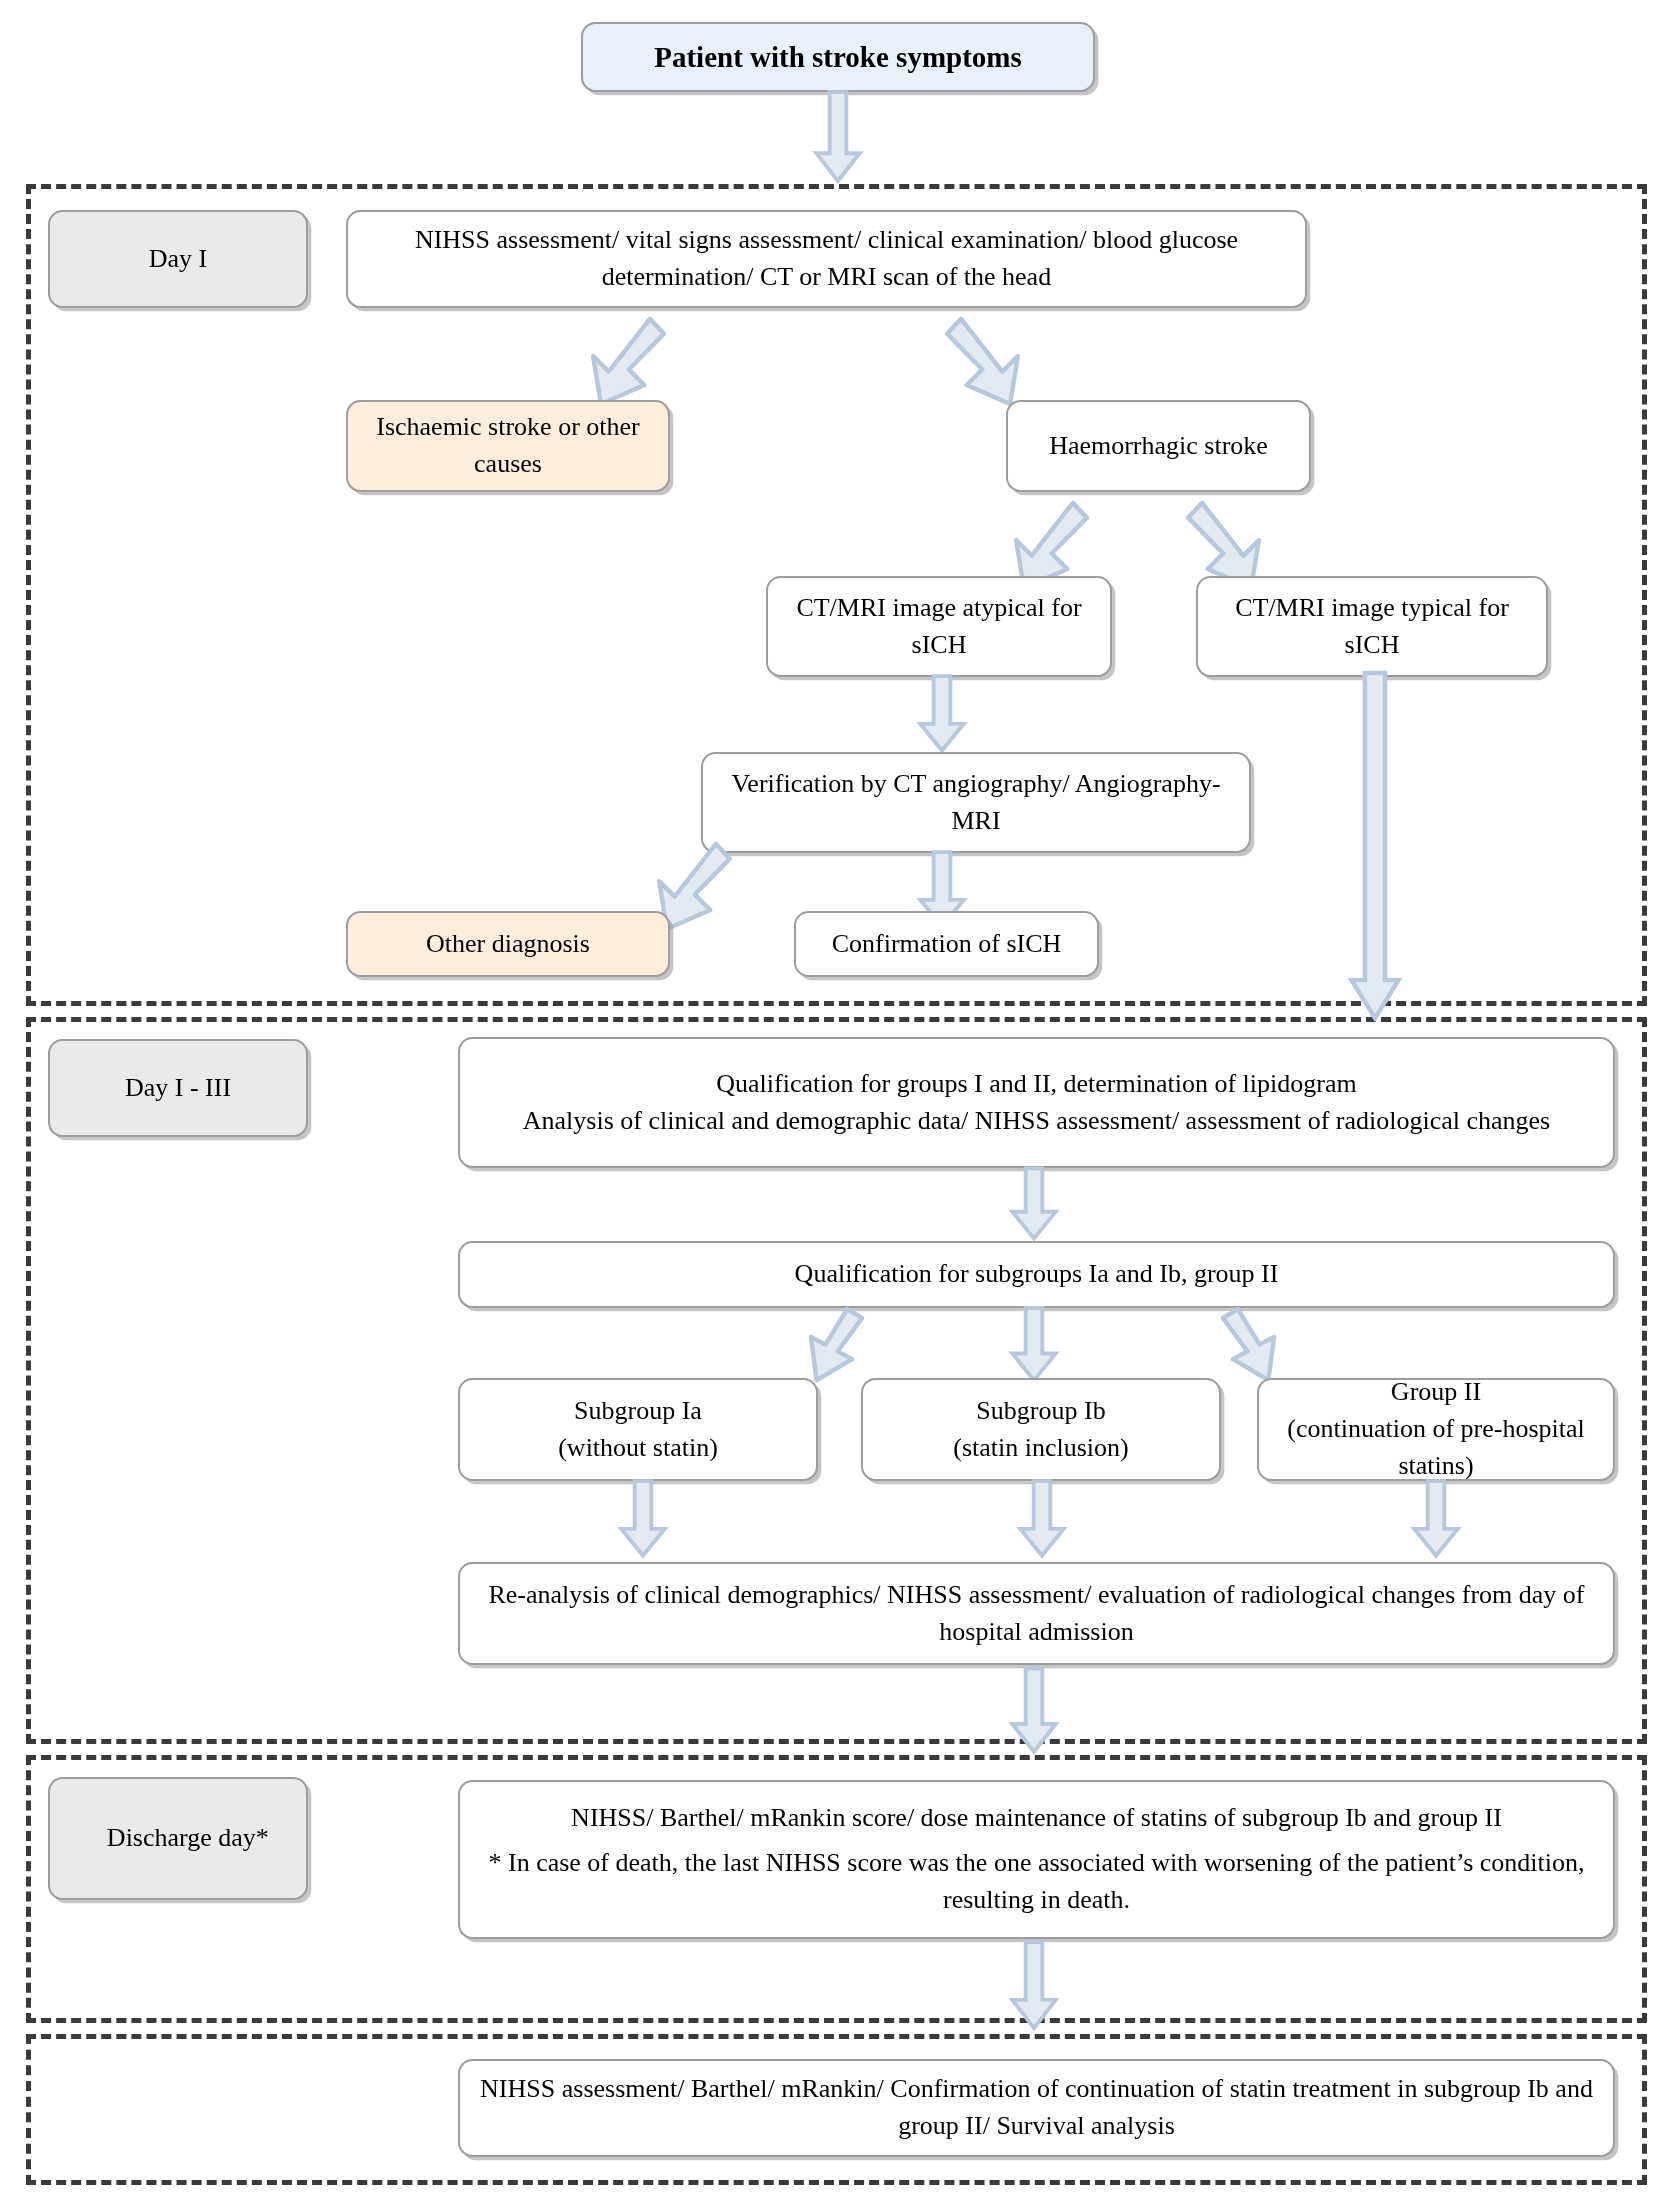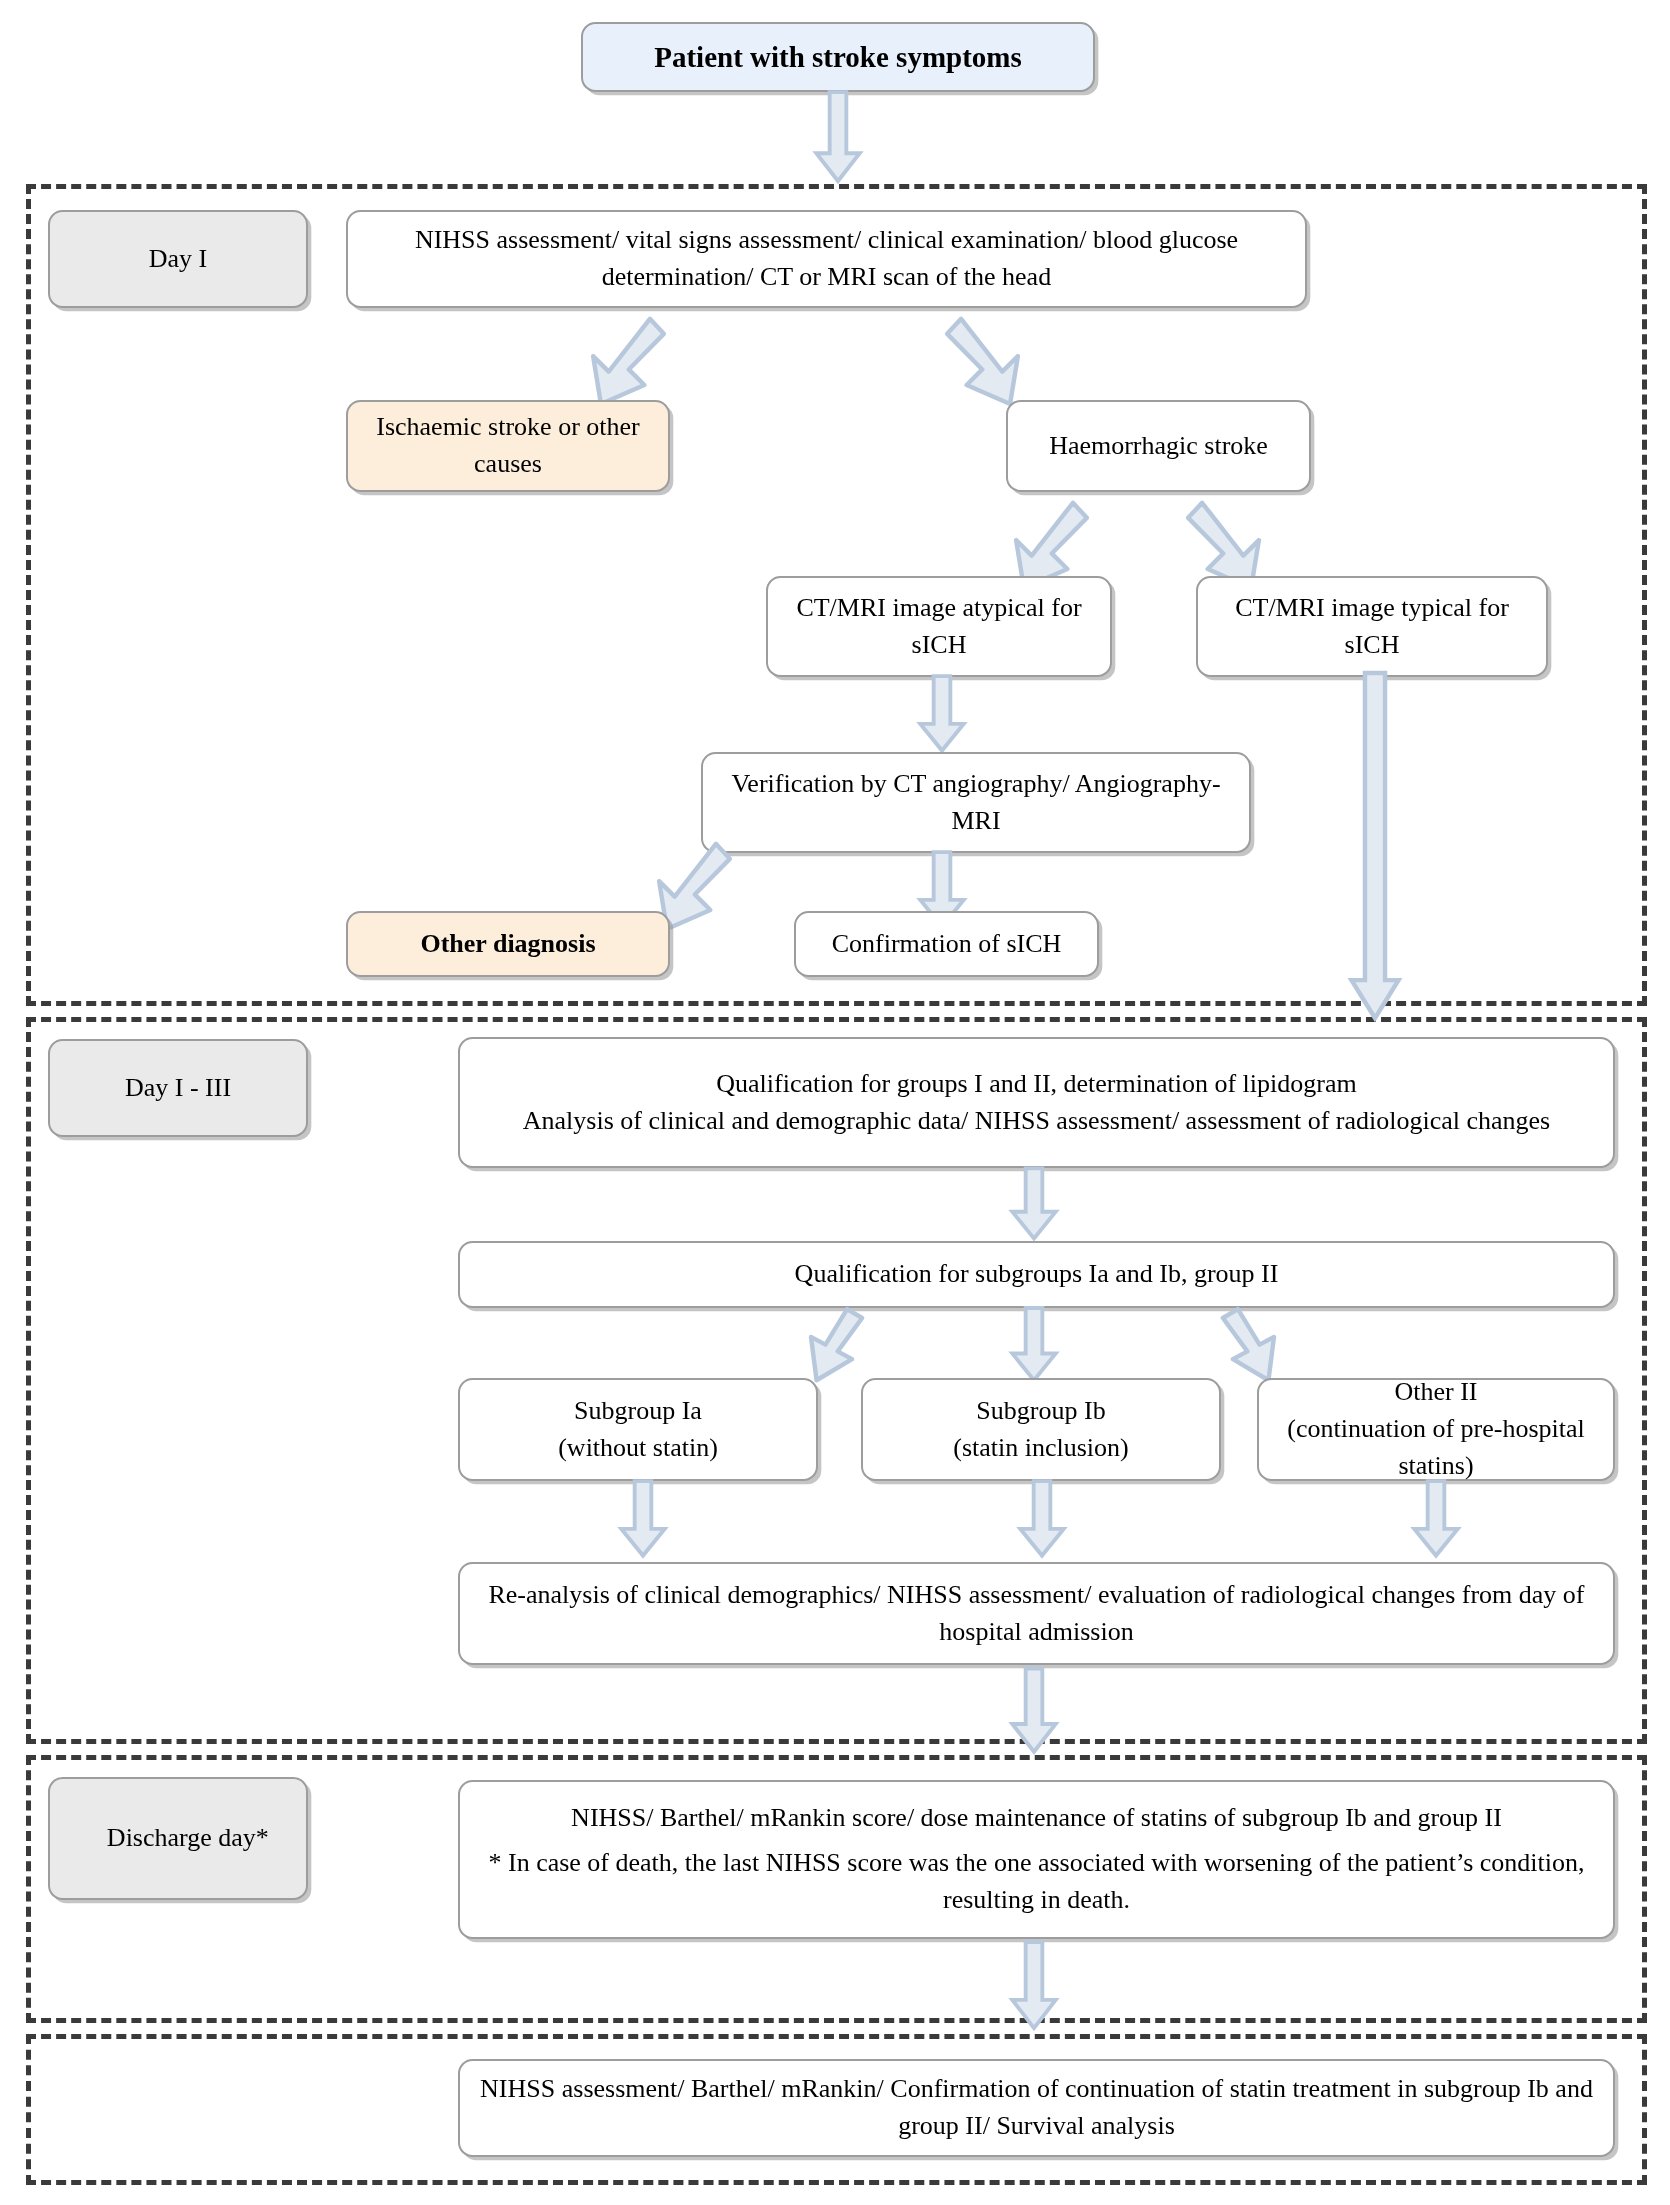--- a/index.html
+++ b/index.html
@@ -145,21 +145,21 @@
       <polygon points="150,5 175,32 112,96 140,124 62,158 48,72 76,100" fill="#e3eaf2" stroke="#b8c8dc" stroke-width="8" stroke-linejoin="round"></polygon>
     </svg>
   </div>
 
   <div class="arrow" style="left:917px; top:852px; width:50px; height:78px;">
     <svg width="50" height="78" viewBox="0 0 90 140">
       <polygon points="30,0 60,0 60,86 84,86 45,134 6,86 30,86" fill="#e3eaf2" stroke="#b8c8dc" stroke-width="7"></polygon>
     </svg>
   </div>
 
-  <div class="node peach" style="left:346px; top:911px; width:324px; height:66px;font-weight:bold;">
+  <div class="node peach" style="left:346px; top:911px; width:324px; height:66px;">
     <span>Other diagnosis</span>
   </div>
 
   <div class="node" style="left:794px; top:911px; width:305px; height:66px;">
     <span>Confirmation of sICH</span>
   </div>
 
   <div class="node" style="left:458px; top:1037px; width:1157px; height:131px; flex-direction:column;">
     <span>Qualification for groups I and II, determination of lipidogram</span>
     <span>Analysis of clinical and demographic data/ NIHSS assessment/ assessment of radiological changes</span>
@@ -197,21 +197,21 @@
     <span>Subgroup Ia</span>
     <span>(without statin)</span>
   </div>
 
   <div class="node" style="left:861px; top:1378px; width:360px; height:103px; flex-direction:column;">
     <span>Subgroup Ib</span>
     <span>(statin inclusion)</span>
   </div>
 
   <div class="node" style="left:1257px; top:1378px; width:358px; height:103px; flex-direction:column;">
-    <span>Other II</span>
+    <span>Group II</span>
     <span>(continuation of pre-hospital statins)</span>
   </div>
 
   <div class="arrow" style="left:618px; top:1481px; width:50px; height:78px;">
     <svg width="50" height="78" viewBox="0 0 90 140">
       <polygon points="30,0 60,0 60,86 84,86 45,134 6,86 30,86" fill="#e3eaf2" stroke="#b8c8dc" stroke-width="7"></polygon>
     </svg>
   </div>
 
   <div class="arrow" style="left:1017px; top:1481px; width:50px; height:78px;">

